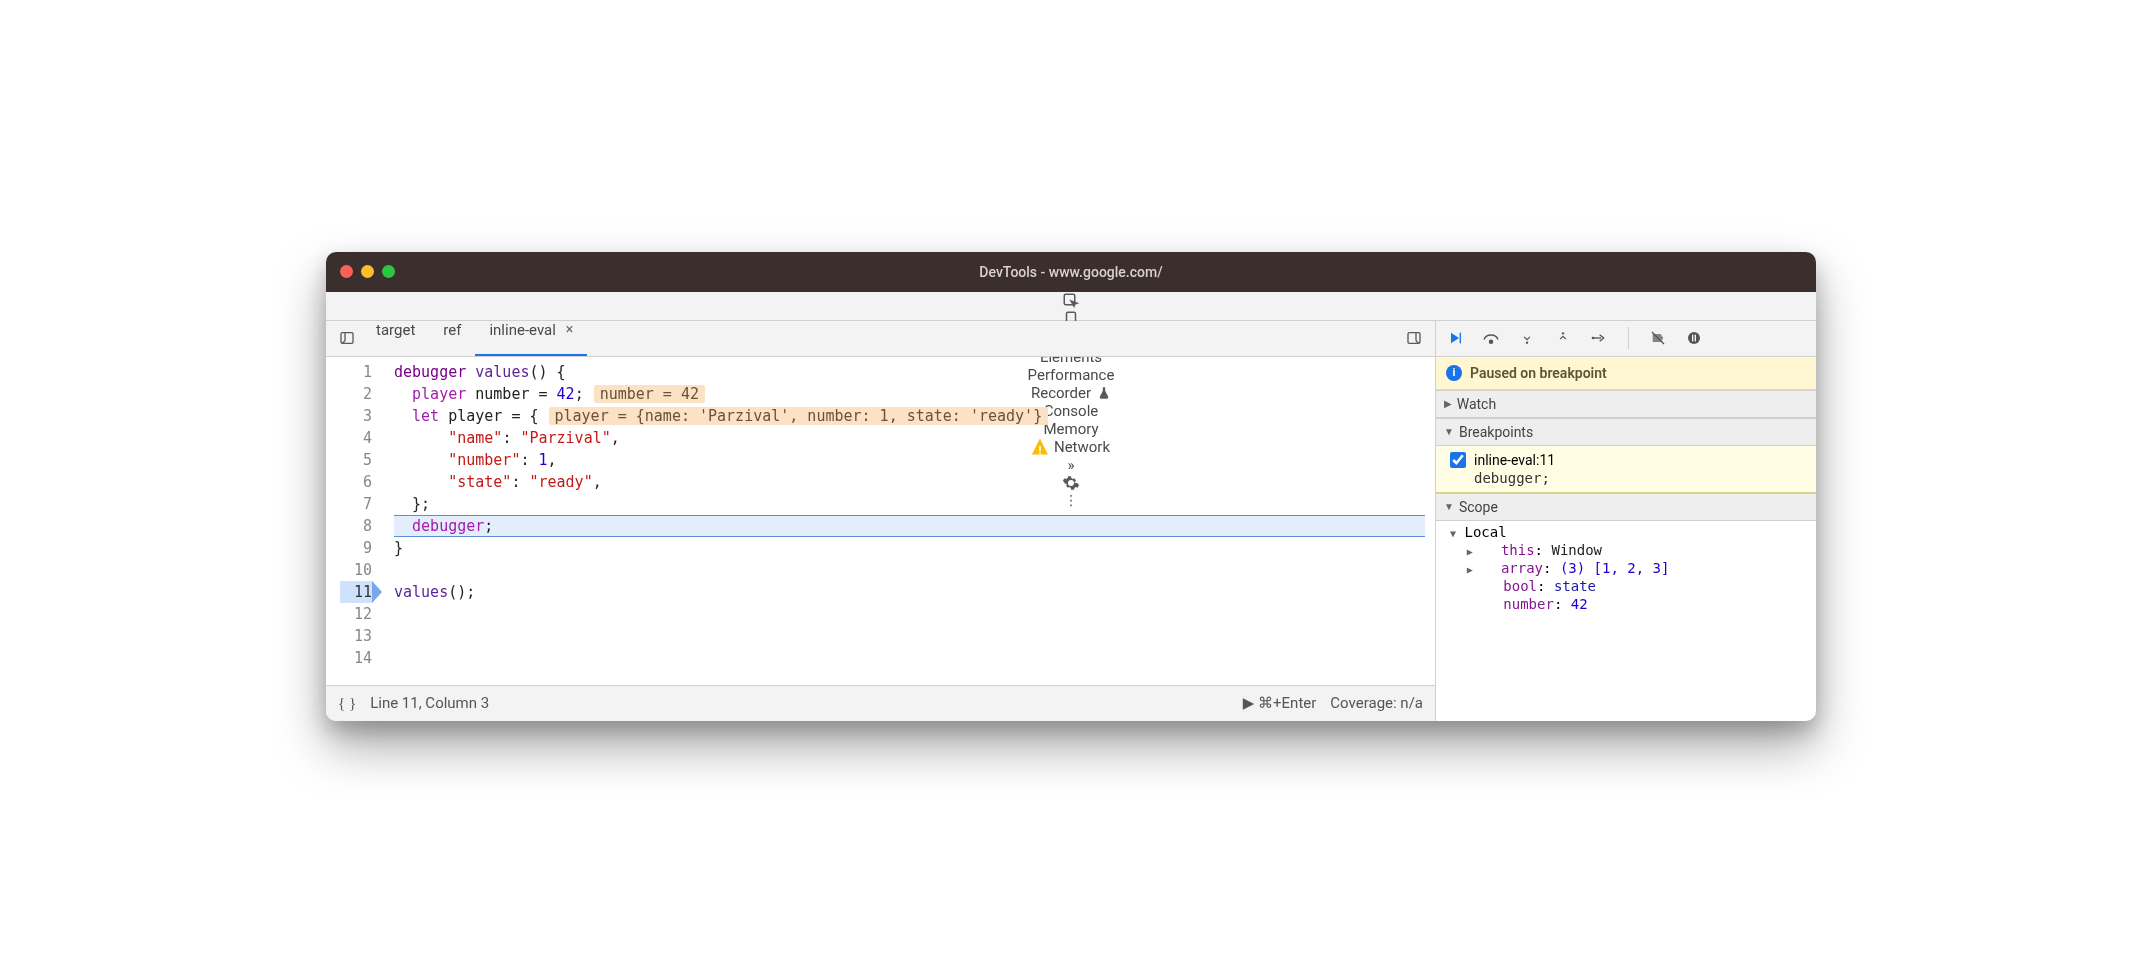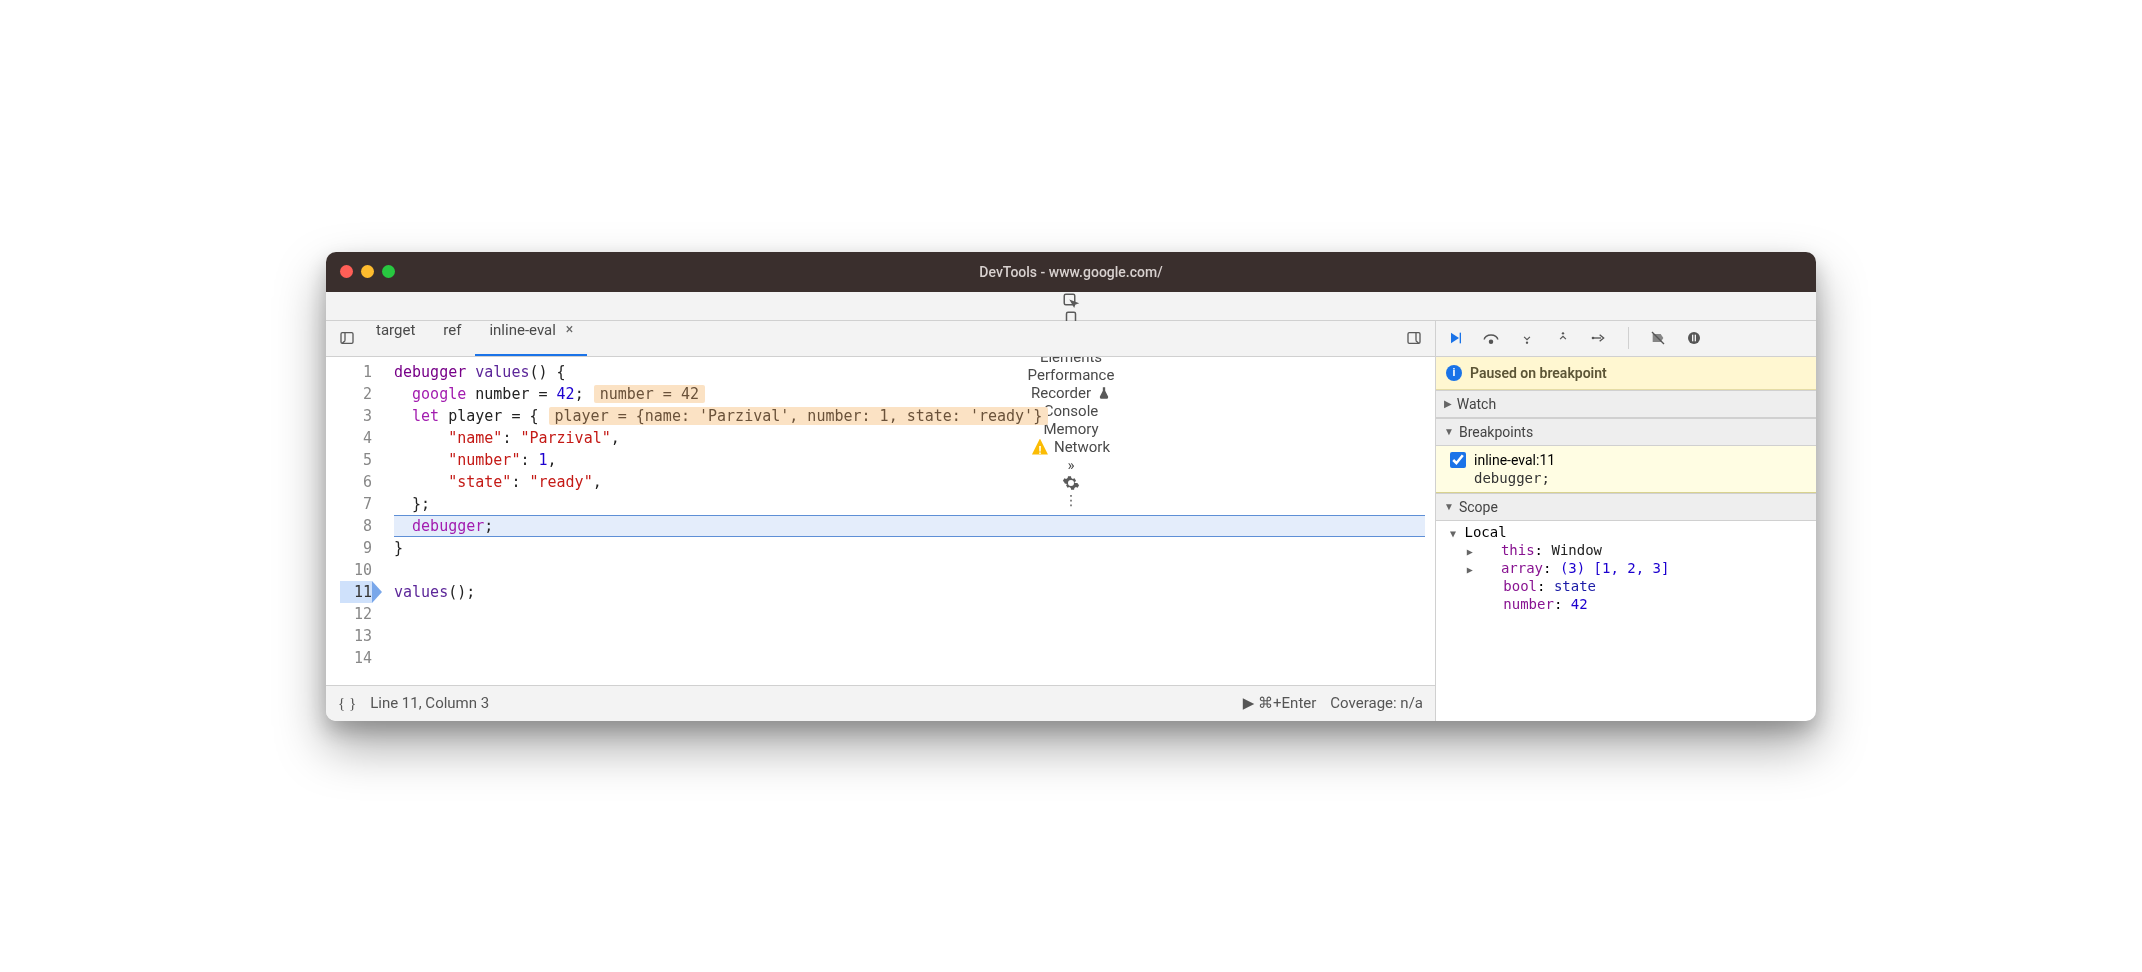--- a/index.html
+++ b/index.html
@@ -166,21 +166,21 @@
             <div class="ln">8</div>
             <div class="ln">9</div>
             <div class="ln">10</div>
             <div class="ln hl">11</div>
             <div class="ln">12</div>
             <div class="ln">13</div>
             <div class="ln">14</div>
           </div>
         <div class="code" id="code">
             <div class="cl"><span class="kw2">debugger</span><span class="op"> </span><span class="fn">values</span><span class="op">() {</span></div>
-            <div class="cl">  <span class="kw">google</span><span class="op"> number = </span><span class="num">42</span><span class="op">;</span><span class="inline-val">number = 42</span></div>
+            <div class="cl">  <span class="kw">player</span><span class="op"> number = </span><span class="num">42</span><span class="op">;</span><span class="inline-val">number = 42</span></div>
             <div class="cl">  <span class="kw">let</span><span class="op"> player = {</span><span class="inline-val">player = {name: 'Parzival', number: 1, state: 'ready'}</span></div>
             <div class="cl">      <span class="str">"name"</span><span class="op">: </span><span class="str">"Parzival"</span><span class="op">,</span></div>
             <div class="cl">      <span class="str">"number"</span><span class="op">: </span><span class="num">1</span><span class="op">,</span></div>
             <div class="cl">      <span class="str">"state"</span><span class="op">: </span><span class="str">"ready"</span><span class="op">,</span></div>
             <div class="cl">  <span class="op">};</span></div>
             <div class="cl hl">  <span class="kw">debugger</span><span class="op">;</span></div>
             <div class="cl"><span class="op">}</span></div>
             <div class="cl"></div>
             <div class="cl"><span class="fn">values</span><span class="op">();</span></div>
           </div>

